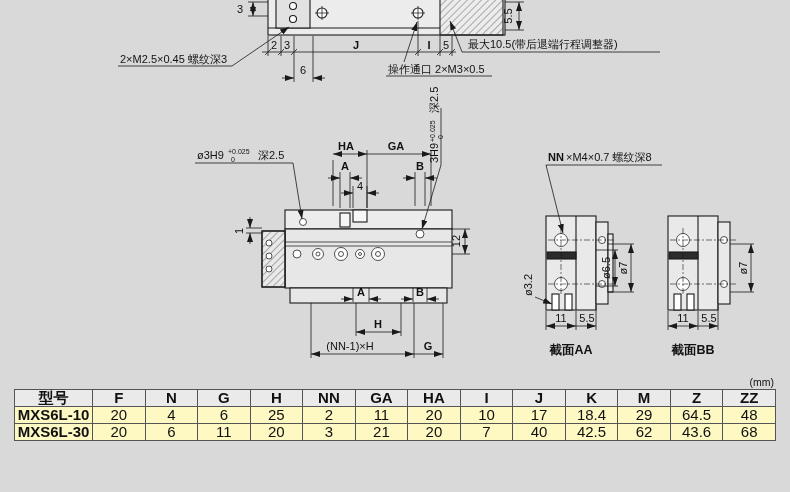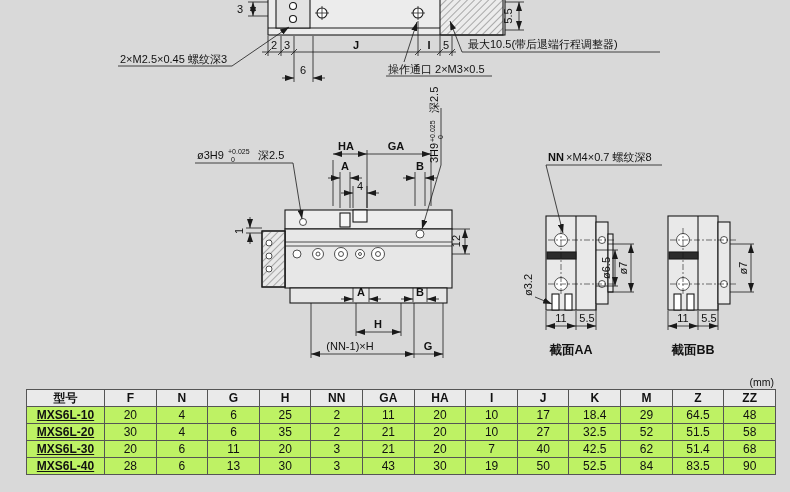--- a/index.html
+++ b/index.html
@@ -8,26 +8,26 @@
   svg.drawing { display:block; }
   svg text { font-family:"Liberation Sans", sans-serif; font-size:11px; fill:#111; stroke:none; }
   svg text.sm { font-size:7px; }
   svg text.b { font-weight:bold; }
   svg text.c { text-anchor:middle; }
   svg text.lbl { font-size:12.5px; font-weight:bold; }
   .shape { stroke:#1a1a1a; stroke-width:1.1; }
   .thin { stroke:#1a1a1a; stroke-width:0.75; fill:none; }
   .dim  { stroke:#1a1a1a; stroke-width:0.8; fill:none; }
   .cl   { stroke:#1a1a1a; stroke-width:0.6; stroke-dasharray:6 2 2 2; fill:none; }
-  .table-wrap { padding:0 14px;margin-left:12px; }
+  .table-wrap { padding:0 14px; }
   .mm-note { text-align:right; font-size:10.5px; height:13px; line-height:13px; padding-right:2px; }
-  table.dims { width:100%; border-collapse:collapse; table-layout:fixed; background:#bef264; font-size:12px; }
+  table.dims { width:100%; border-collapse:collapse; table-layout:fixed; background:#fef9c3; font-size:15px; }
   table.dims th, table.dims td { border:1px solid #555; text-align:center; height:16px; padding:0; line-height:16px; }
   table.dims th { background:#eaeaea; font-weight:bold; }
-  table.dims td.model { font-weight:bold;text-decoration:underline; }
+  table.dims td.model { font-weight:bold; }
   col.model-col { width:78px; }
 </style>
 </head>
 <body>
 
 <svg class="drawing" width="790" height="376" viewBox="0 0 790 376">
   <defs>
     <marker id="arr" viewBox="0 0 12 8" refX="12" refY="4" markerWidth="9" markerHeight="6" markerUnits="userSpaceOnUse" orient="auto-start-reverse">
       <path d="M0,0 L12,4 L0,8 z" fill="#1a1a1a"></path>
     </marker>
@@ -376,62 +376,30 @@
           <td>11</td>
           <td>20</td>
           <td>10</td>
           <td>17</td>
           <td>18.4</td>
           <td>29</td>
           <td>64.5</td>
           <td>48</td>
         </tr>
         <tr>
-          <td class="model">MXS6L-20</td>
-          <td>30</td>
-          <td>4</td>
-          <td>6</td>
-          <td>35</td>
-          <td>2</td>
-          <td>21</td>
-          <td>20</td>
-          <td>10</td>
-          <td>27</td>
-          <td>32.5</td>
-          <td>52</td>
-          <td>51.5</td>
-          <td>58</td>
-        </tr>
-        <tr>
           <td class="model">MXS6L-30</td>
           <td>20</td>
           <td>6</td>
           <td>11</td>
           <td>20</td>
           <td>3</td>
           <td>21</td>
           <td>20</td>
           <td>7</td>
           <td>40</td>
           <td>42.5</td>
           <td>62</td>
-          <td>51.4</td>
+          <td>43.6</td>
           <td>68</td>
-        </tr>
-        <tr>
-          <td class="model">MXS6L-40</td>
-          <td>28</td>
-          <td>6</td>
-          <td>13</td>
-          <td>30</td>
-          <td>3</td>
-          <td>43</td>
-          <td>30</td>
-          <td>19</td>
-          <td>50</td>
-          <td>52.5</td>
-          <td>84</td>
-          <td>83.5</td>
-          <td>90</td>
         </tr>
       </tbody>
   </table>
 </div>
 
 </body></html>

